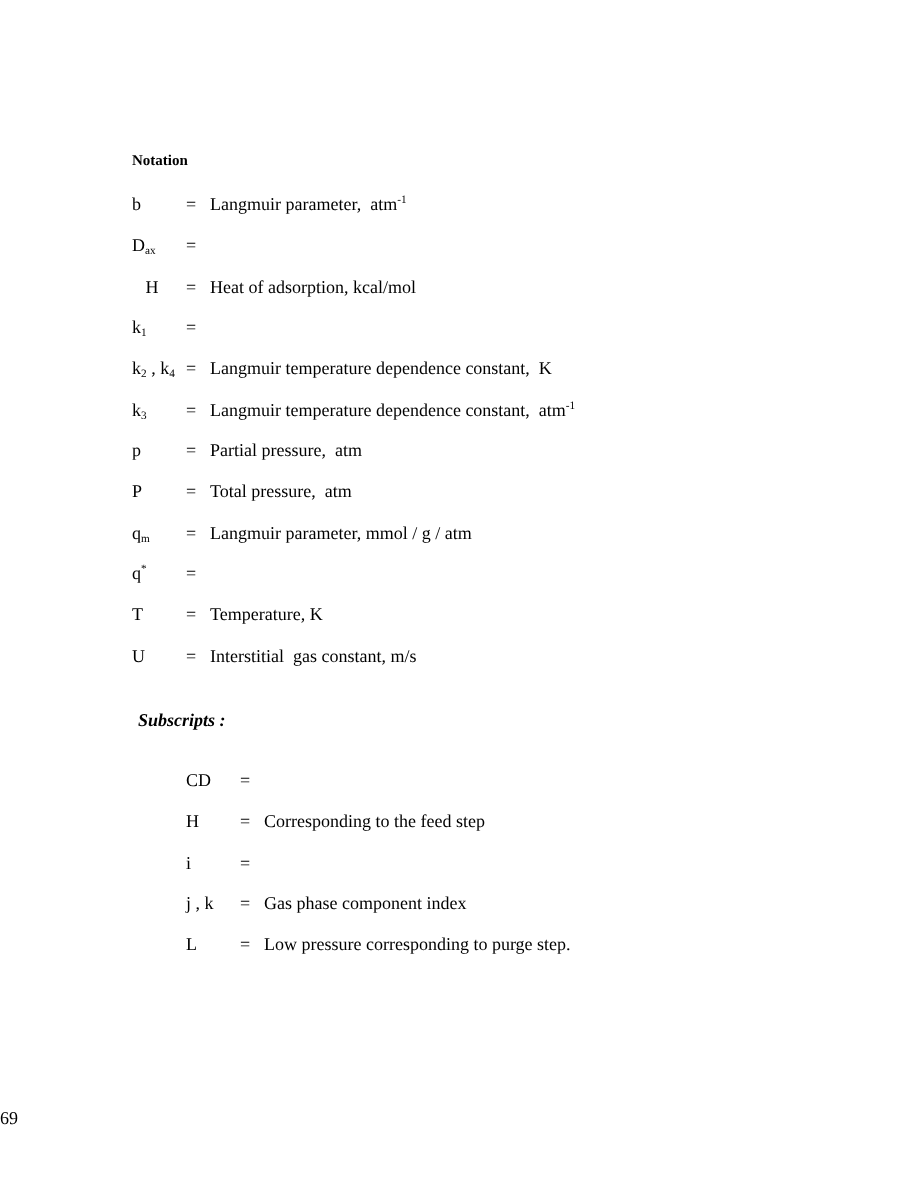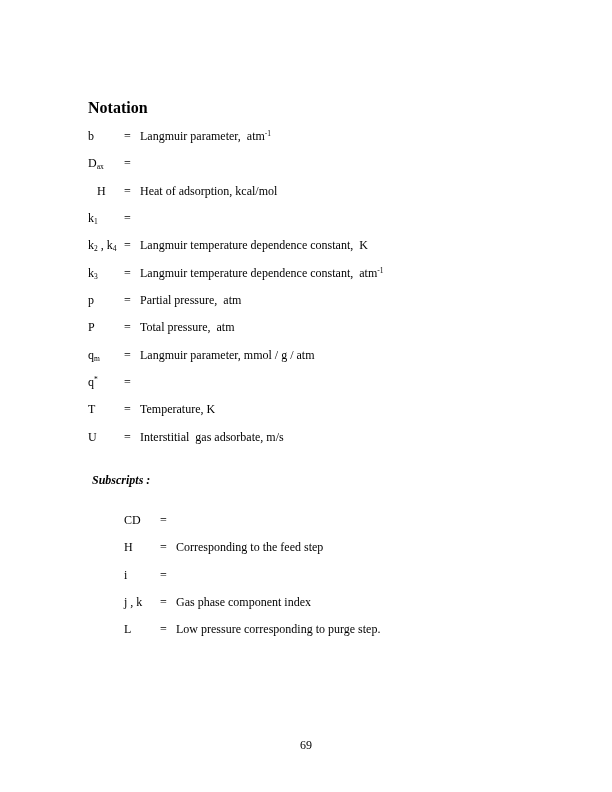--- a/index.html
+++ b/index.html
@@ -17,21 +17,21 @@
     position: absolute;
     left: 88px;
     top: 0;
     width: 480px;
   }
   .heading {
     position: absolute;
     top: 100px;
     left: 0;
     margin: 0;
-    font-size: 16px;
+    font-size: 10px;
     font-weight: bold;
     line-height: 16px;
   }
   .sub-heading {
     position: absolute;
     top: 468px;
     left: 0;
     margin: 4px;
     font-size: 12px;
     font-weight: bold;
@@ -71,21 +71,20 @@
   }
   sup {
     font-size: 7.5px;
     vertical-align: 4.5px;
   }
   .page-number {
     position: absolute;
     top: 737px;
     left: 0;
     width: 100%;
-    text-align: center;
     line-height: 16px;
   }
 </style>
 </head>
 <body>
 
 <div class="page">
   <div class="content">
 
     <h2 class="heading">Notation</h2>
@@ -149,21 +148,21 @@
 
     <div class="nrow" style="--i:10">
       <span class="sym"><span>T</span><sub></sub><span></span><sub></sub><sup></sup></span>
       <span class="eq">=</span>
       <span class="def"><span>Temperature, K</span><sup></sup><span></span></span>
     </div>
 
     <div class="nrow" style="--i:11">
       <span class="sym"><span>U</span><sub></sub><span></span><sub></sub><sup></sup></span>
       <span class="eq">=</span>
-      <span class="def"><span>Interstitial  gas adsorbate, m/s</span><sup></sup><span></span></span>
+      <span class="def"><span>Interstitial  gas constant, m/s</span><sup></sup><span></span></span>
     </div>
 
     <h2 class="sub-heading">Subscripts :</h2>
 
     <div class="nrow srow" style="--i:0">
       <span class="sym">CD</span>
       <span class="eq">=</span>
     </div>
 
     <div class="nrow srow" style="--i:1">

